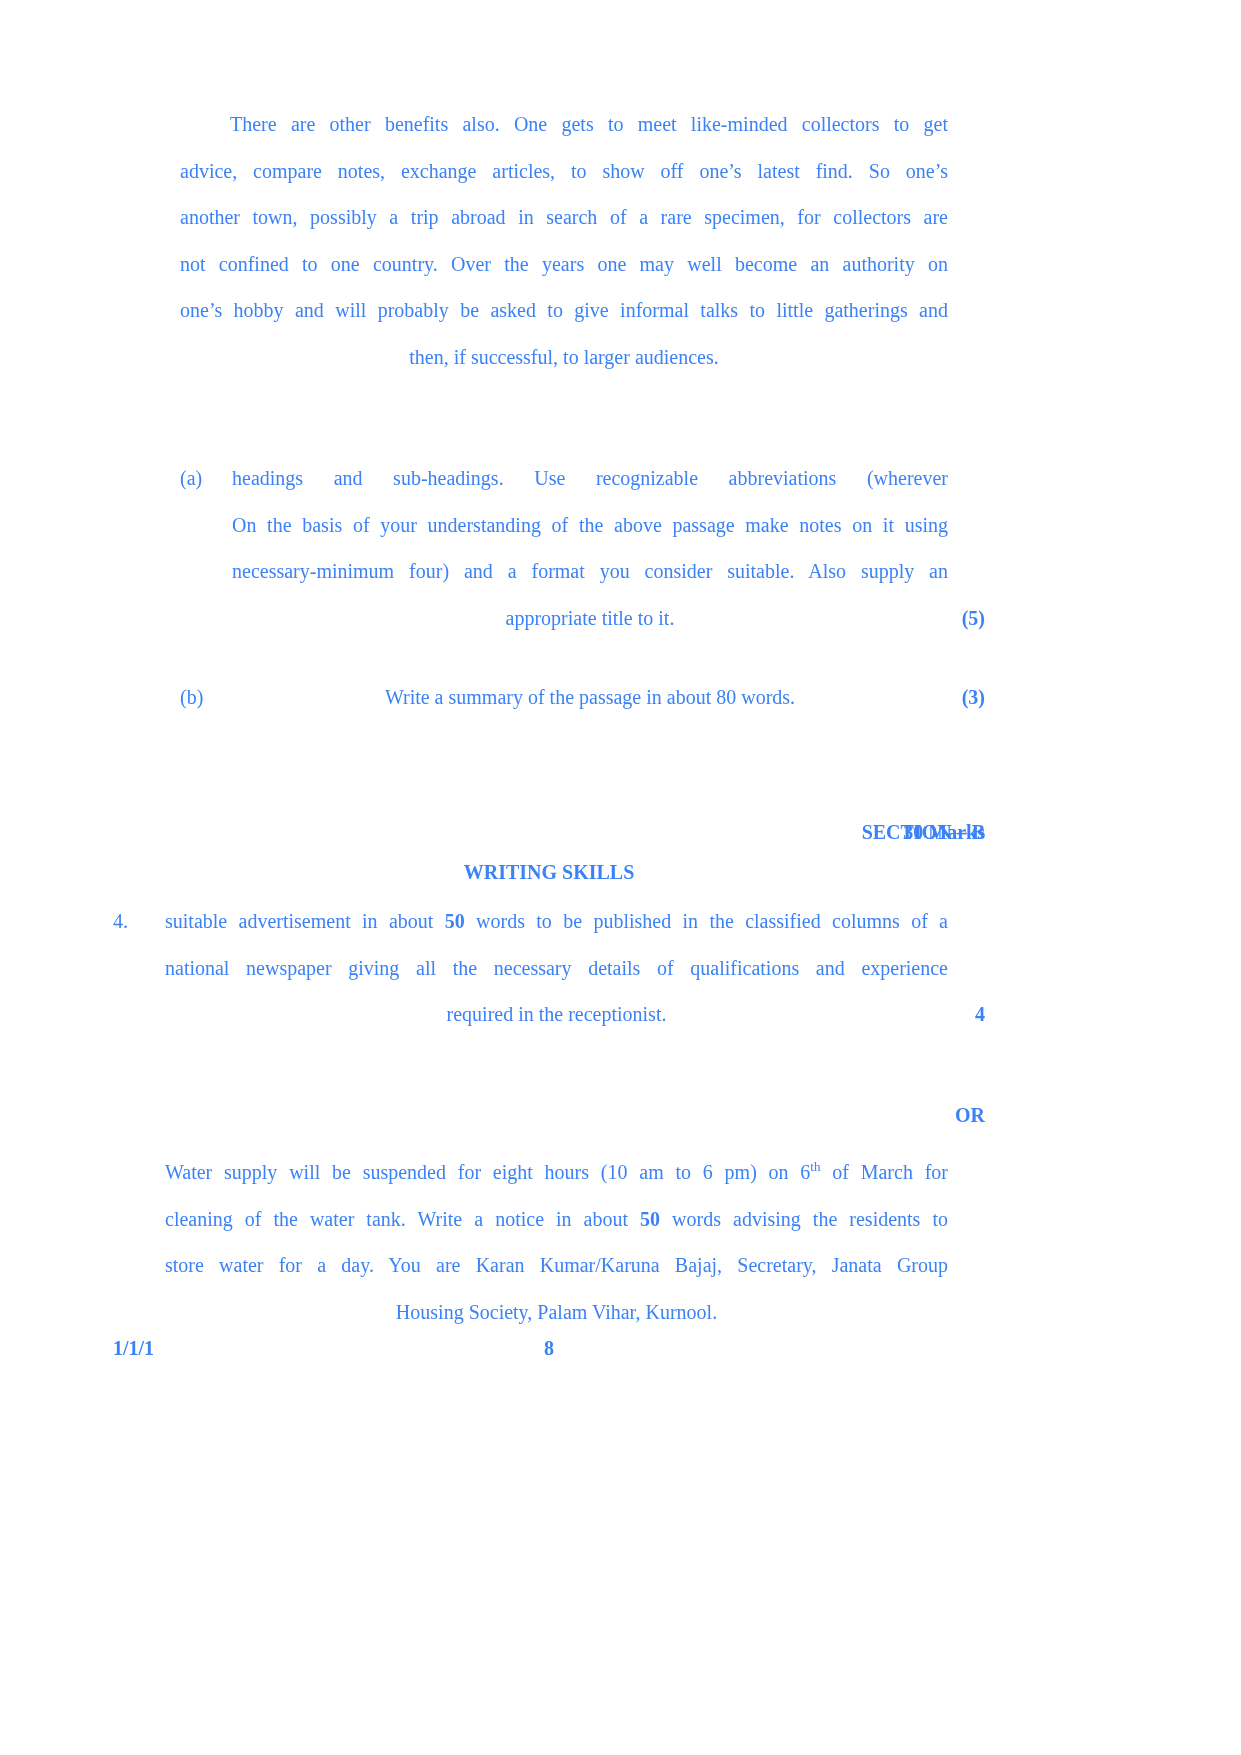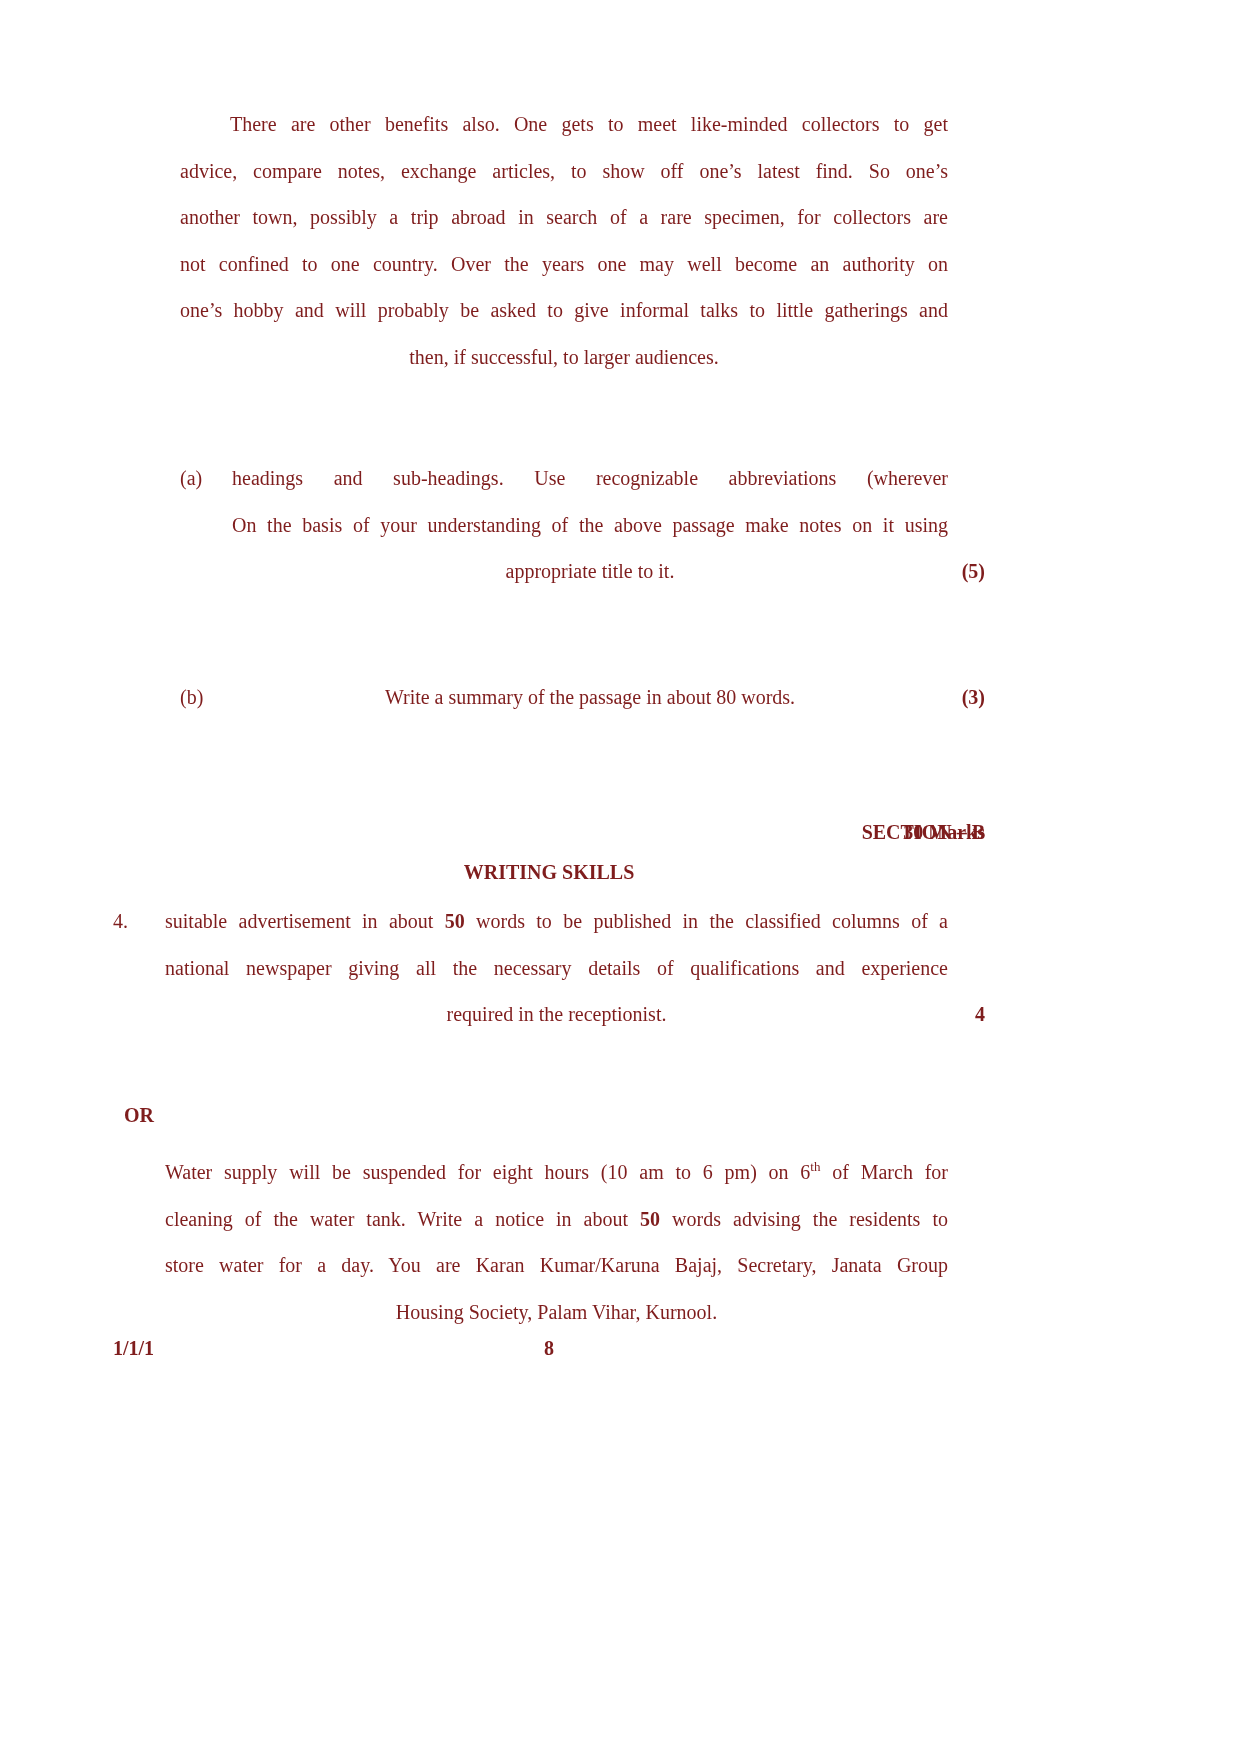--- a/index.html
+++ b/index.html
@@ -2,21 +2,21 @@
 <html><head>
 <meta charset="utf-8">
 <style>
   html, body { margin: 0; padding: 0; }
   body { background: #ffffff; }
   .page {
     position: relative;
     width: 1101px;
     height: 1755px;
     background: #ffffff;
-    color: #7f1d1d;
+    color: #3b82f6;
     font-family: "Liberation Serif", serif;
     font-size: 20px;
     overflow: hidden;
   }
   .jline { line-height: 46.5px; text-align: justify; text-align-last: justify; white-space: normal; }
   .lastline { line-height: 46.5px; text-align: center; }
   .indent-first { text-indent: 50px; }
 
   .passage { position: absolute; left: 180px; top: 101px; width: 768px; }
 
@@ -37,22 +37,22 @@
   .section-marks { position: absolute; right: 0; top: 0; line-height: 40px; font-weight: bold; }
   .section-sub {
     position: absolute; left: 113px; top: 852px; width: 872px;
     text-align: center; font-weight: bold; line-height: 40px;
   }
 
   .q4 { position: absolute; left: 113px; top: 898px; width: 872px; }
   .q4 .qtext { margin-left: 52px; width: 783px; }
 
   .or-label {
-    position: absolute; left: 124px; top: 1092px; width: 872px;
-    text-align: left; font-weight: bold; line-height: 46.5px;
+    position: absolute; left: 113px; top: 1092px; width: 872px;
+    text-align: right; font-weight: bold; line-height: 46.5px;
   }
 
   .q4alt { position: absolute; left: 165px; top: 1149px; width: 783px; }
 
   .footer-code {
     position: absolute; left: 113px; top: 1325px;
     font-weight: bold; line-height: 46.5px;
   }
   .footer-page {
     position: absolute; left: 113px; top: 1325px; width: 872px;
@@ -73,20 +73,21 @@
     <div class="jline">not confined to one country. Over the years one may well become an authority on</div>
     <div class="jline">one’s hobby and will probably be asked to give informal talks to little gatherings and</div>
     <div class="lastline">then, if successful, to larger audiences.</div>
   </div>
 
   <div class="qitem qitem-a">
     <span class="qlabel">(a)</span>
     <div class="qtext">
       <div class="jline">headings and sub-headings. Use recognizable abbreviations (wherever</div>
       <div class="jline">On the basis of your understanding of the above passage make notes on it using</div>
+      <div class="jline">necessary-minimum four) and a format you consider suitable. Also supply an</div>
       <div class="lastline">appropriate title to it.</div>
     </div>
     <span class="qmarks">(5)</span>
   </div>
 
   <div class="qitem qitem-b">
     <span class="qlabel">(b)</span>
     <div class="qtext">
       <div class="lastline">Write a summary of the passage in about 80 words.</div>
     </div>

